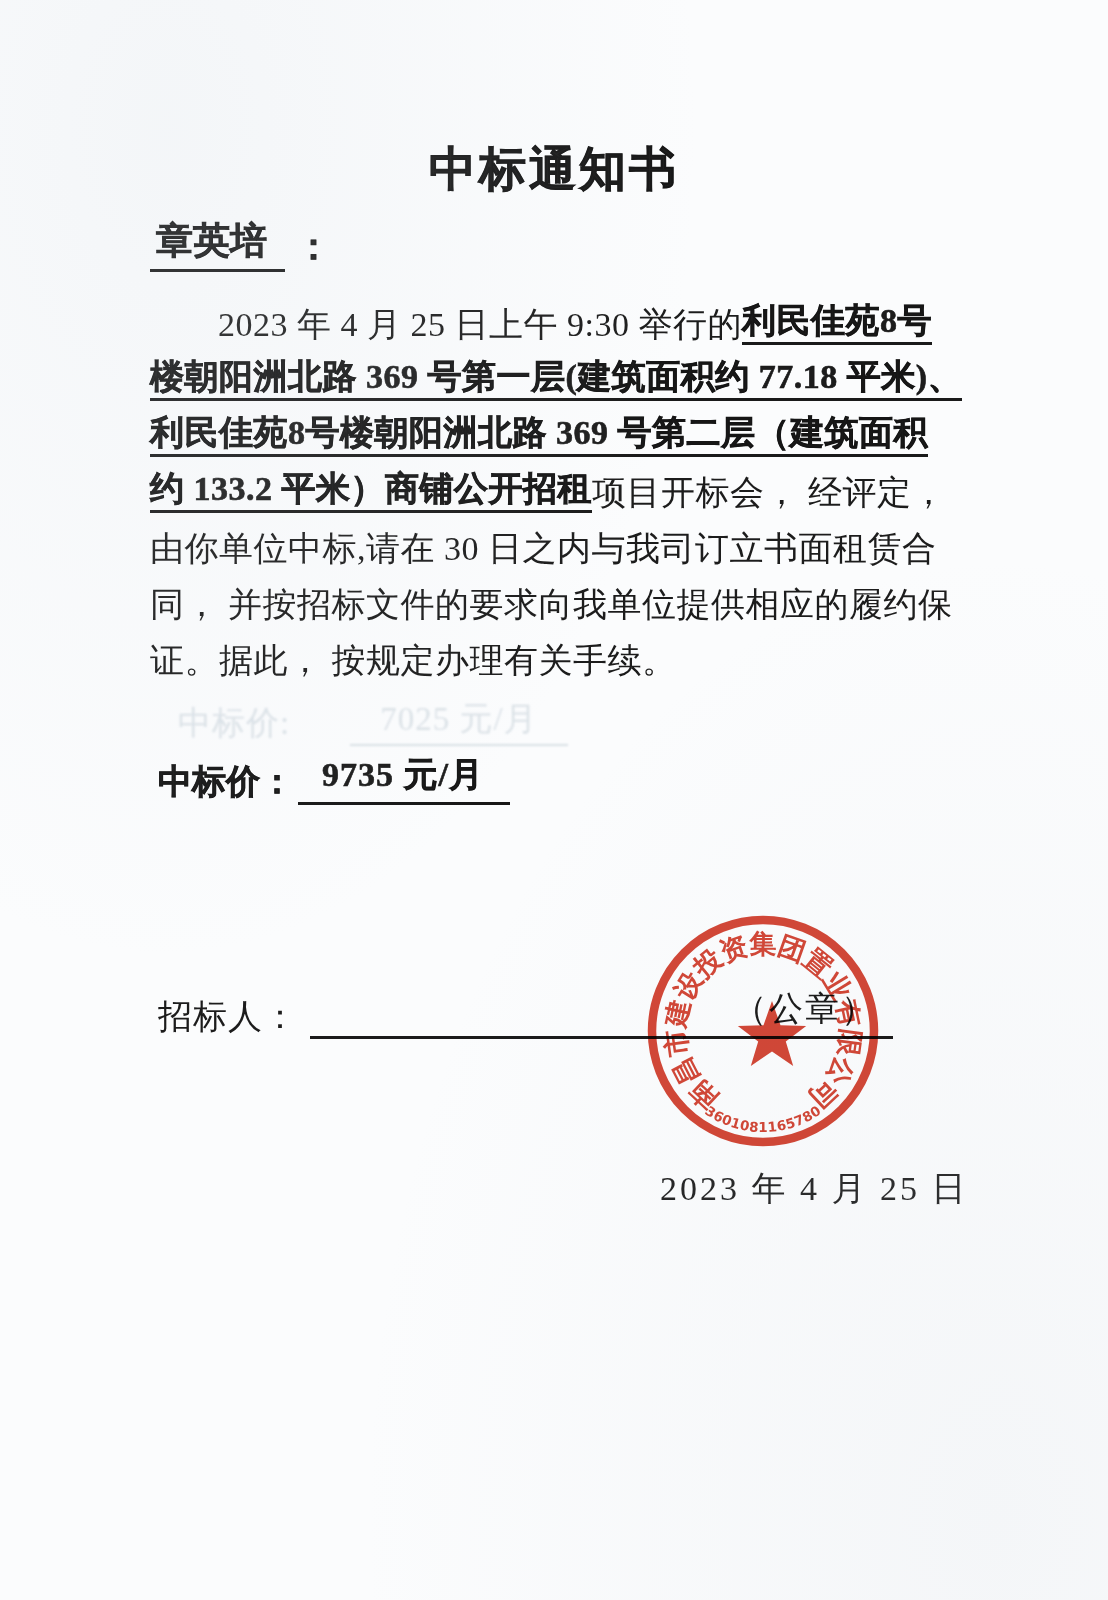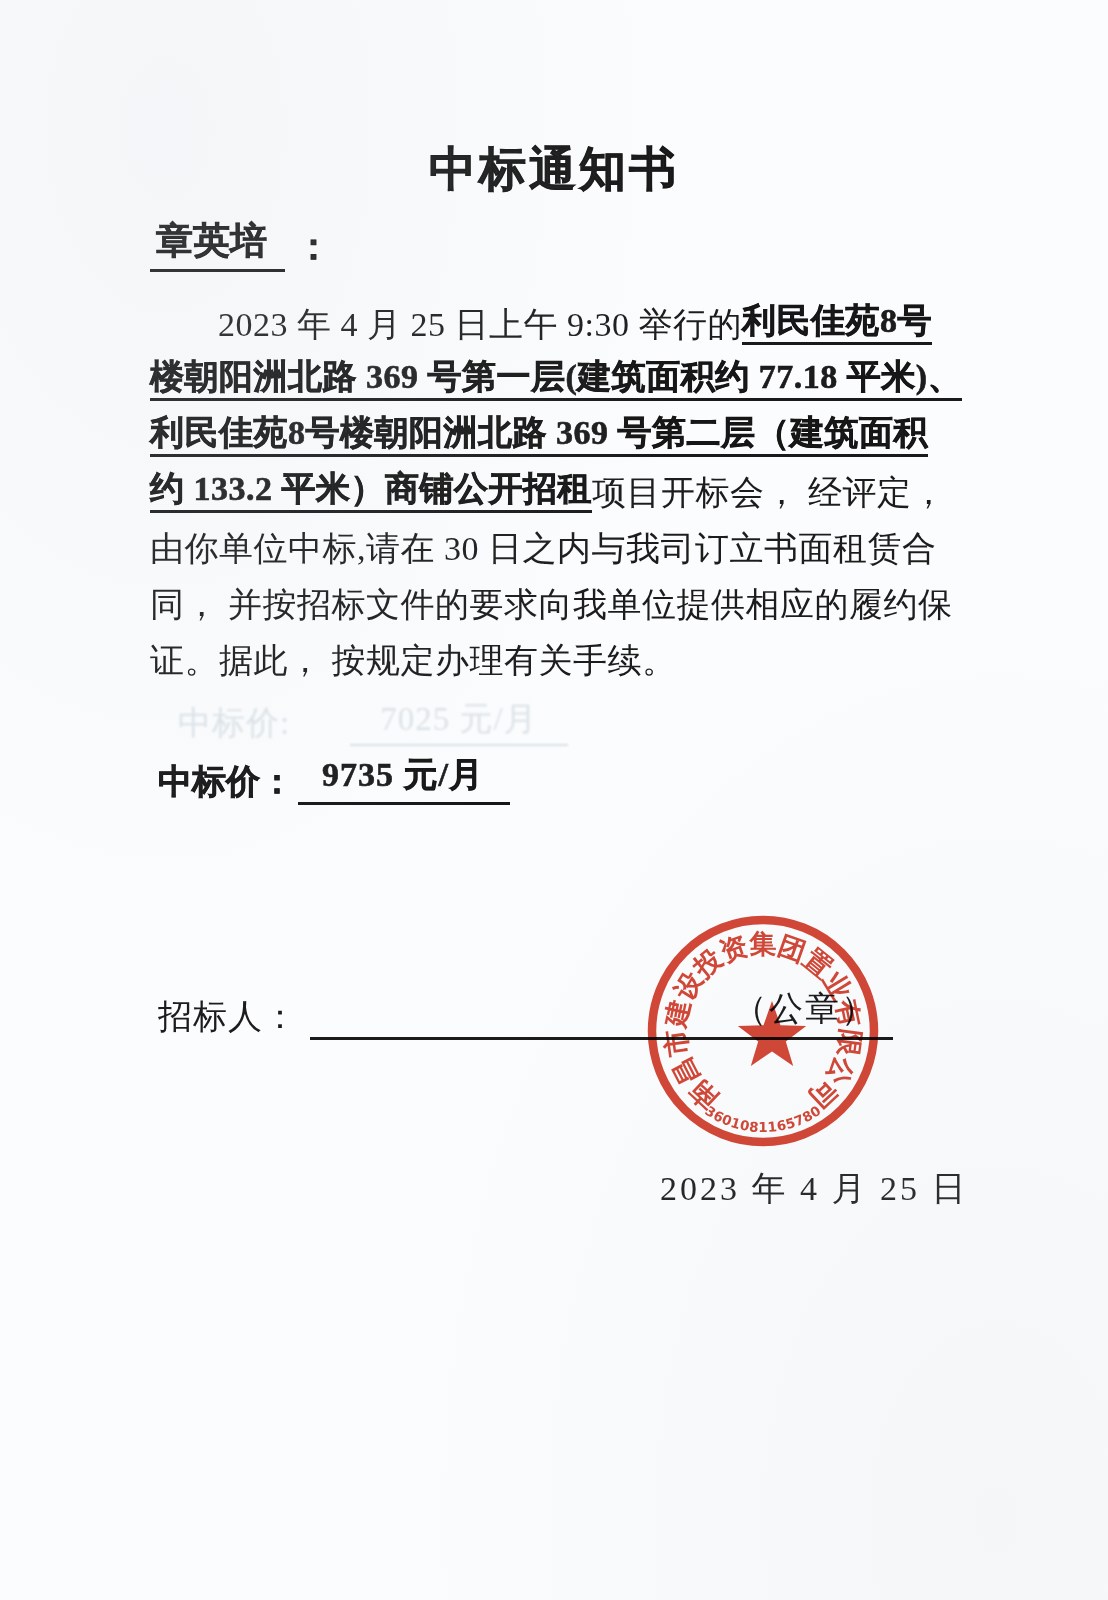--- a/index.html
+++ b/index.html
@@ -69,21 +69,21 @@
     font-size:34px;font-weight:700;
     -webkit-text-stroke:.6px #151515;
   }
   .price-row .price-value{
     border-bottom:3px solid #171717;
     padding:0 26px 4px 24px;
     margin-left:4px;letter-spacing:1px;
   }
   .bidder-row{
     position:absolute;top:994px;left:158px;
-    display:flex;align-items:center;
+    display:flex;align-items:flex-start;
     font-size:34px;letter-spacing:1px;
     z-index:1;
   }
   .sign-line{
     display:inline-block;width:583px;height:42px;
     border-bottom:3px solid #1b1b1b;
     margin-left:12px;
   }
   .stamp-note{
     position:absolute;top:986px;left:712px;

